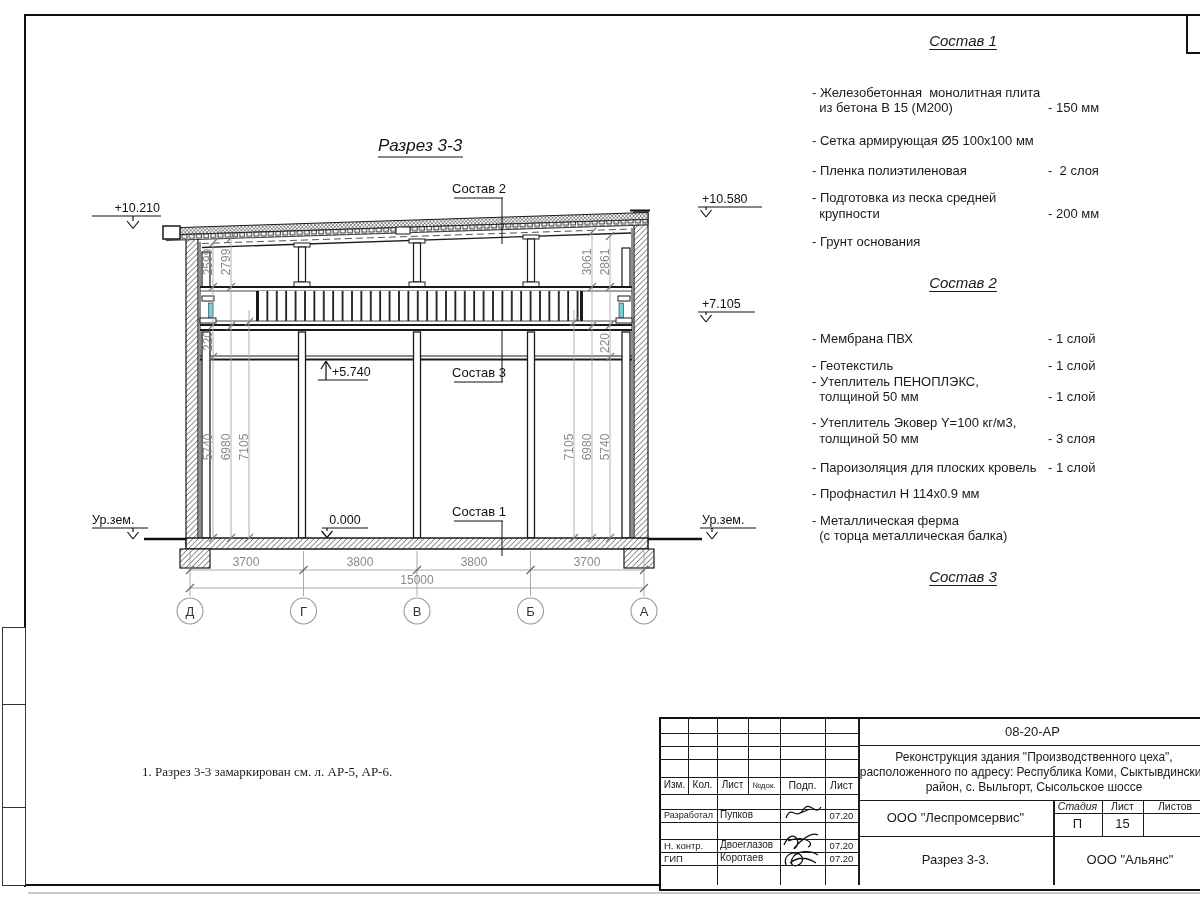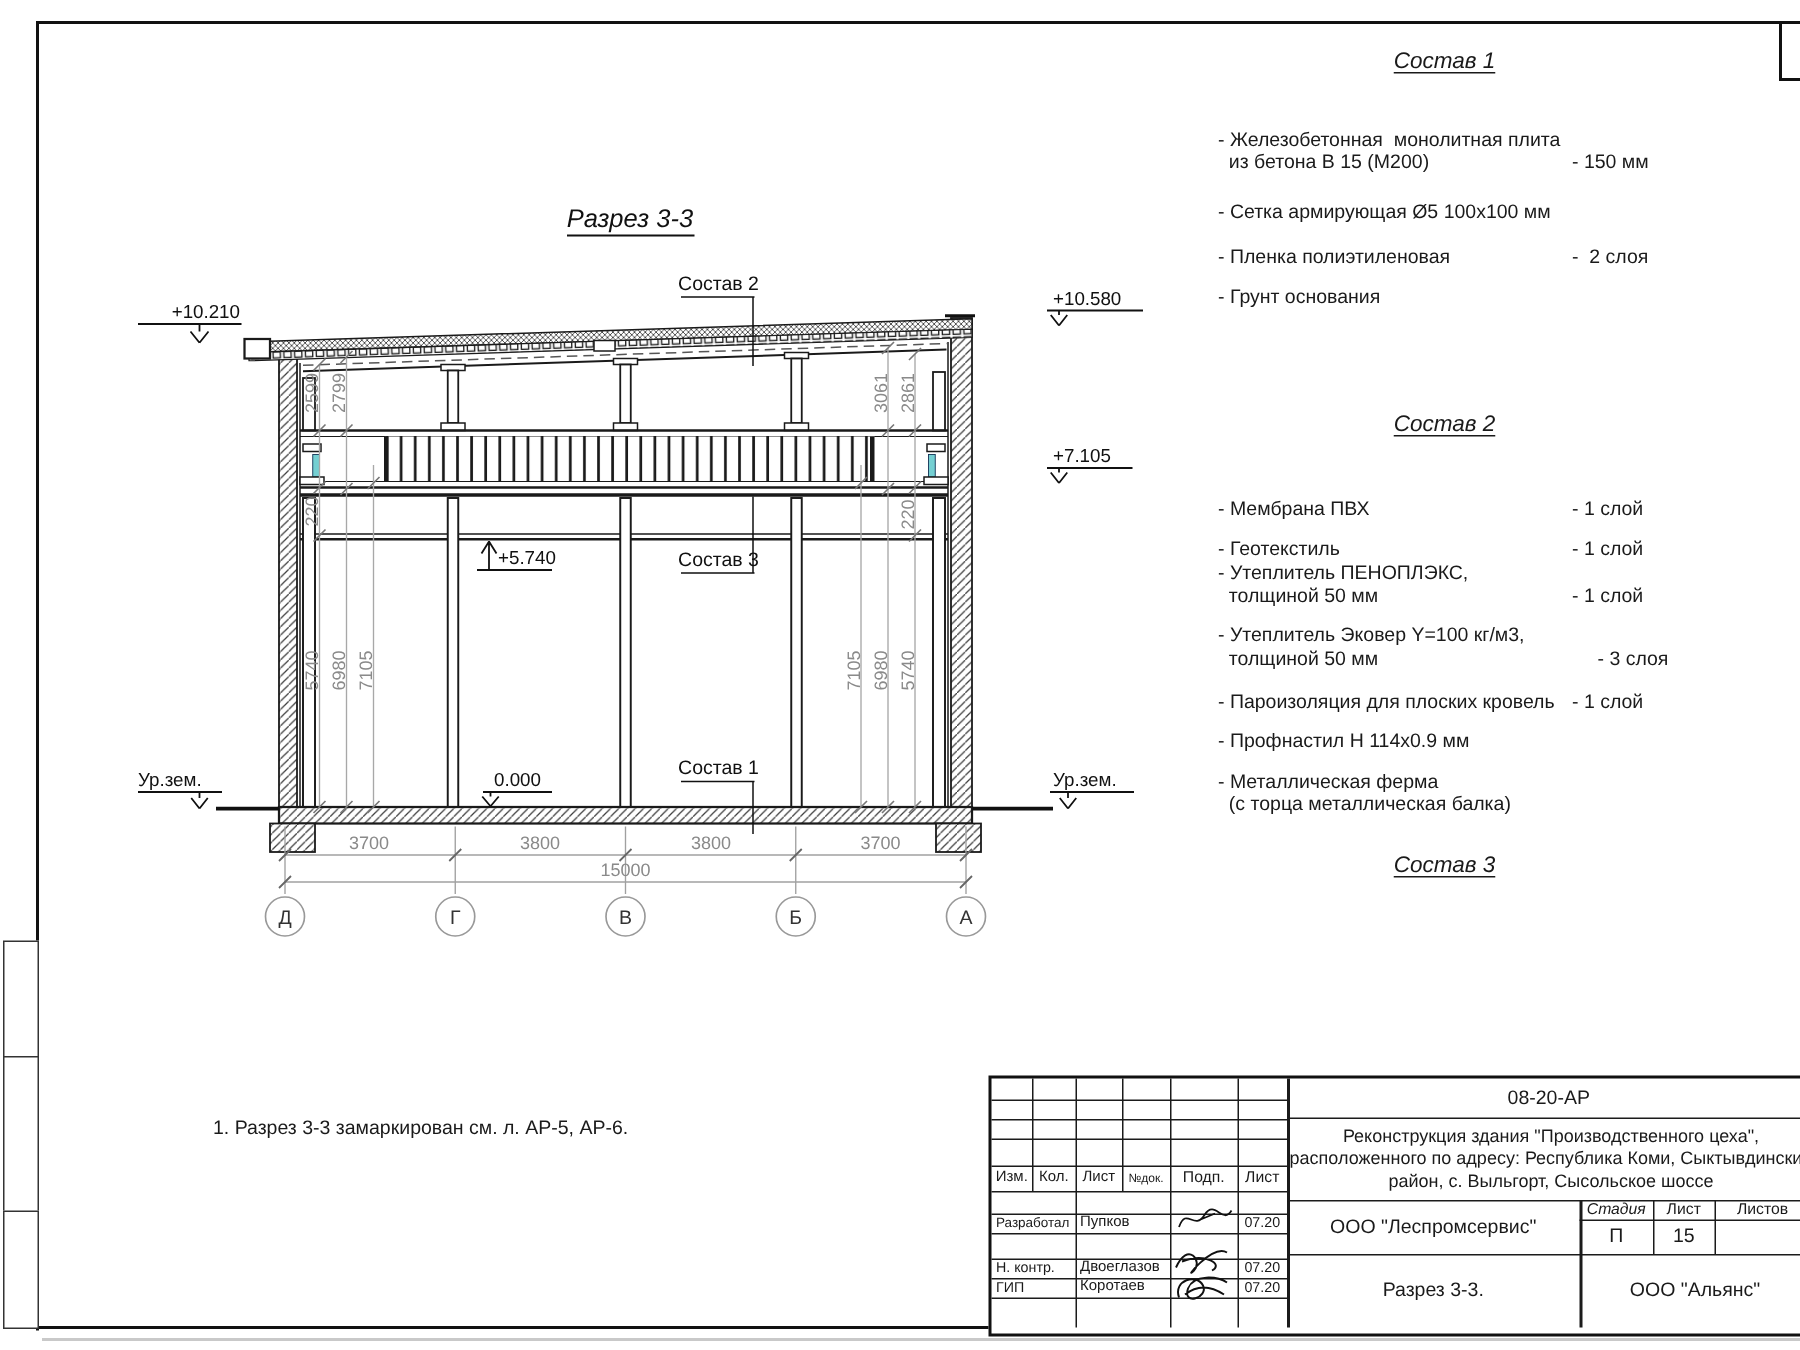--- a/index.html
+++ b/index.html
@@ -261,20 +261,25 @@
       <div class="value">- 150 мм</div>
     </div>
     <div class="item" style="margin-bottom:15px;">
       <div class="name">- Сетка армирующая Ø5 100х100 мм</div>
       <div class="value"></div>
     </div>
     <div class="item" style="margin-bottom:12px;">
       <div class="name">- Пленка полиэтиленовая</div>
       <div class="value">-  2 слоя</div>
     </div>
+    <div class="item" style="margin-bottom:13px;">
+      <div class="name">- Подготовка из песка средней
+  крупности</div>
+      <div class="value">- 200 мм</div>
+    </div>
     <div class="item">
       <div class="name">- Грунт основания</div>
       <div class="value"></div>
     </div>
   </div>
 </div>
 
 <div class="sostav" style="left:812px;top:274px;">
   <div class="sostav-title">Состав 2</div>
   <div class="items" style="margin-top:40px;">
@@ -284,21 +289,21 @@
     </div>
     <div class="item" style="">
       <div class="name">- Геотекстиль</div>
       <div class="value">- 1 слой</div>
     </div>
     <div class="item" style="margin-bottom:11px;">
       <div class="name">- Утеплитель ПЕНОПЛЭКС,
   толщиной 50 мм</div>
       <div class="value">- 1 слой</div>
     </div>
-    <div class="item" style="margin-bottom:14px;gap:17px;">
+    <div class="item" style="margin-bottom:14px;">
       <div class="name">- Утеплитель Эковер Y=100 кг/м3,
   толщиной 50 мм</div>
       <div class="value">- 3 слоя</div>
     </div>
     <div class="item" style="margin-bottom:11px;">
       <div class="name">- Пароизоляция для плоских кровель</div>
       <div class="value">- 1 слой</div>
     </div>
     <div class="item" style="margin-bottom:11px;">
       <div class="name">- Профнастил Н 114х0.9 мм</div>
@@ -309,21 +314,21 @@
   (с торца металлическая балка)</div>
       <div class="value"></div>
     </div>
   </div>
 </div>
 
 <div class="sostav" style="left:812px;top:568px;">
   <div class="sostav-title">Состав 3</div>
 </div>
 
-<div class="note" style="left:142px;top:744px;">1. Разрез 3-3 замаркирован см. л. АР-5, АР-6.</div>
+<div class="note" style="left:142px;top:764px;font-family:Liberation Serif, serif;">1. Разрез 3-3 замаркирован см. л. АР-5, АР-6.</div>
 
 <div class="tb">
 
   <div>
     <div class="vline" style="left:197px;top:0;height:166px;width:2px;"></div>
     <div class="vline" style="left:27px;top:0;height:75px;"></div>
     <div class="vline" style="left:87px;top:0;height:75px;"></div>
     <div class="vline" style="left:56px;top:0;height:166px;"></div>
     <div class="vline" style="left:119px;top:0;height:166px;"></div>
     <div class="vline" style="left:164px;top:0;height:166px;"></div>

